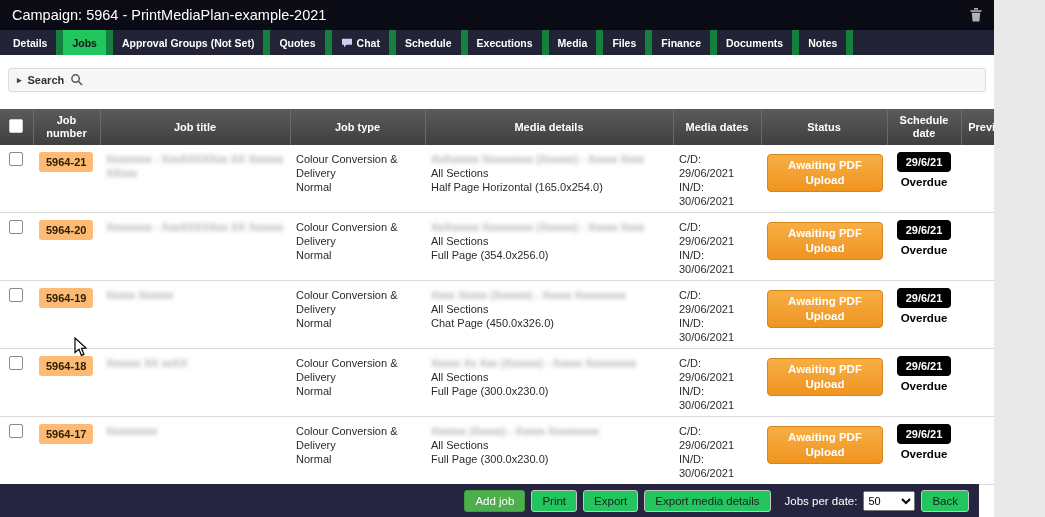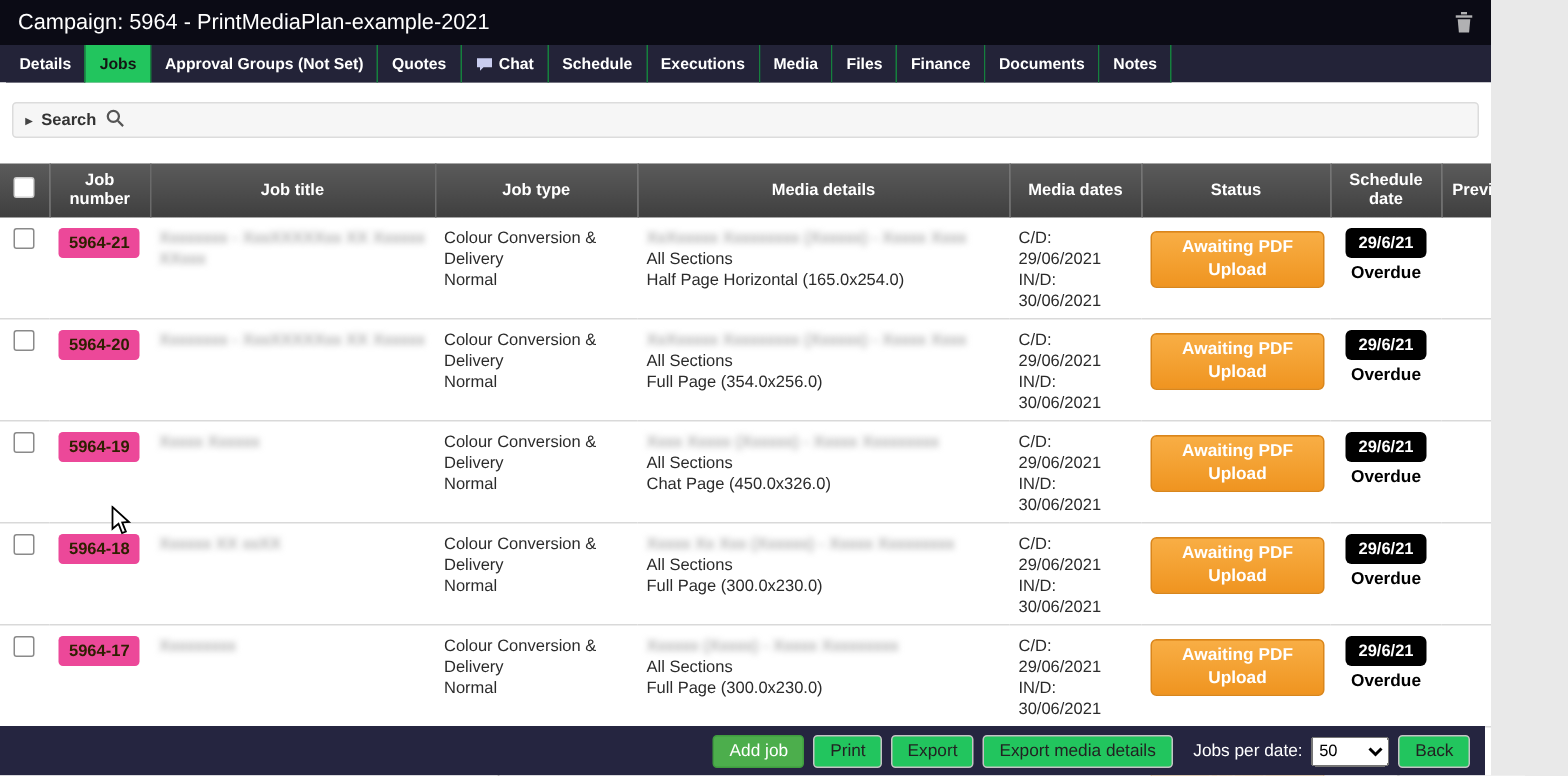--- a/index.html
+++ b/index.html
@@ -8,62 +8,62 @@
   .app { position:relative; width:994px; height:517px; background:#fff; overflow:hidden; }
 
   
   .topbar { height:30px; background:#0b0b15; color:#fff; display:flex; align-items:center; padding:0 12px; font-size:14.5px; }
   .topbar .spacer { flex:1; }
   .trash-btn { cursor:pointer; opacity:.85; display:flex; align-items:center; }
 
   
   .tabbar { height:25px; background:#232338; display:flex; align-items:stretch; padding-left:4px; }
   .tab { display:flex; align-items:center; gap:4px; padding:0 9px; font-size:10.5px; font-weight:bold;
-         color:#fff; background:#232338; border-right:1px solid #15803d; cursor:pointer; white-space:nowrap; }
+         color:#fff; background:#232338; border-right:7px solid #15803d; cursor:pointer; white-space:nowrap; }
   .tab.active { background:#22c55e; color:#141414; }
 
   
   .search-section { padding:13px 8px 17px; background:#fff; }
   .search-bar { height:24px; background:#f6f6f6; border:1px solid #dcdcdc; border-radius:3px;
                 display:flex; align-items:center; gap:6px; padding:0 8px; font-size:11px; font-weight:bold; color:#333; cursor:pointer; }
   .caret { font-size:9px; color:#444; }
 
   
   table { border-collapse:collapse; width:1045px; table-layout:fixed; }
   thead th { background:linear-gradient(#5b5b5b,#3f3f3f); color:#fff; font-size:11px; font-weight:bold;
              height:36px; border-right:1px solid #6a6a6a; text-align:center; vertical-align:middle; padding:2px 3px; line-height:13px; }
   tbody tr { height:54px; }
   tbody td { border-bottom:1px solid #d9d9d9; vertical-align:top; padding:7px 6px 4px; font-size:11px; color:#2b2b2b; line-height:14px; }
   td.c-center, th.c-center { text-align:center; }
 
   .checkbox { display:inline-block; width:14px; height:14px; background:#fff; border:1px solid #8a8a8a; border-radius:2px; cursor:pointer; }
   thead .checkbox { border-color:#cfcfcf; }
   td.col-check { padding-left:9px; }
 
-  .job-badge { display:inline-block; background:#ec4899; color:#2e2000; font-weight:bold; font-size:11px;
+  .job-badge { display:inline-block; background:#fdba74; color:#2e2000; font-weight:bold; font-size:11px;
                padding:3px 7px; border-radius:3px; cursor:pointer; }
   .job-badge:empty { display:none; }
 
   .blur { filter:blur(2.3px); color:#8f8f8f; }
 
   .status-btn { display:block; margin:2px auto 12px; width:116px; min-height:38px;
                 background:linear-gradient(#f8ae45,#ef9420); border:1px solid #d9861c; border-radius:4px;
                 color:#fff; font-weight:bold; font-size:11.5px; line-height:15px; cursor:pointer; font-family:inherit; padding:3px 6px; }
   .status-btn:empty { display:none; }
 
   td.col-req { text-align:center; }
   .req-badge { display:inline-block; background:#000; color:#fff; font-weight:bold; font-size:11px;
                padding:3px 9px; border-radius:4px; }
   .req-badge:empty { display:none; }
   .overdue { font-weight:bold; font-size:11.5px; color:#000; margin-top:3px; }
 
   .preview-link { display:inline-block; margin-top:12px; cursor:pointer; }
 
   
-  .footer { position:absolute; left:0; right:4px; bottom:0; height:33px; background:#252540;
+  .footer { position:absolute; left:0; right:15px; bottom:0; height:33px; background:#252540;
             display:flex; align-items:center; justify-content:flex-end; gap:6px; padding:0 10px; z-index:4; }
   .btn { font-family:inherit; font-size:11.5px; padding:4px 10px; border-radius:3px; border:1px solid #c4c4c4;
          background:#22c55e; color:#222; cursor:pointer; white-space:nowrap; }
   .btn.green { background:#4cae4c; border-color:#3f9c3f; color:#fff; }
   .pp-label { color:#fff; font-size:11.5px; margin-left:8px; }
   select.pp { font-family:inherit; font-size:11px; height:20px; width:52px; }
 
   .cursor { position:absolute; left:74px; top:337px; pointer-events:none; z-index:5; }
 </style>
 </head>

